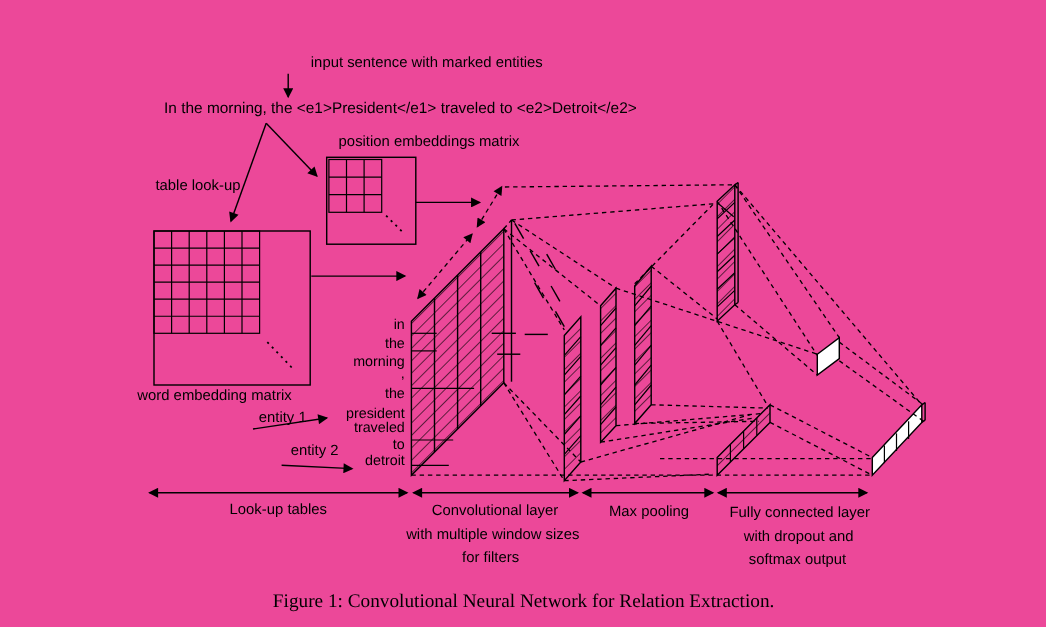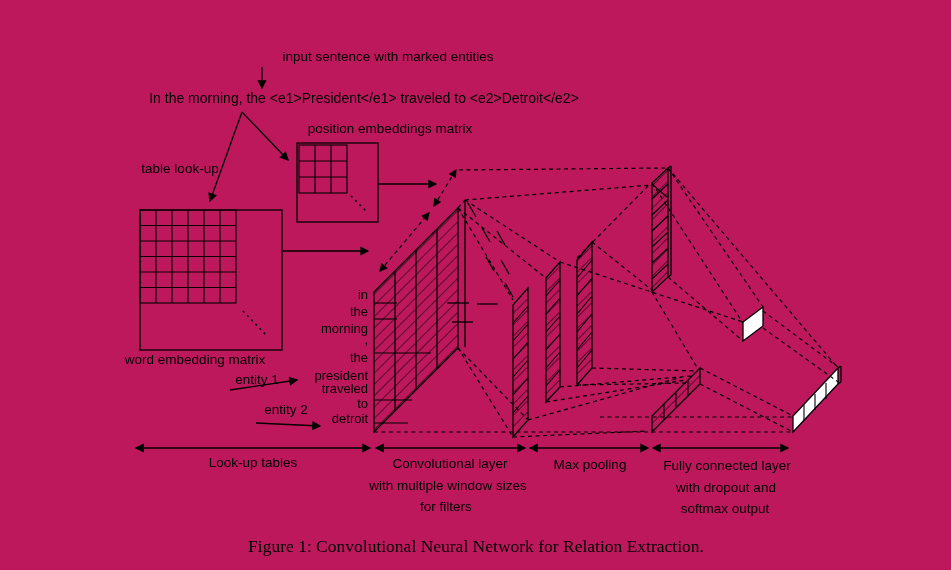--- a/index.html
+++ b/index.html
@@ -1,16 +1,16 @@
 <!DOCTYPE html>
 <html><head>
 <meta charset="utf-8">
 <style>
   html,body{margin:0;padding:0;background:#ffffff;}
-  .page{width:951px;height:570px;background:#be185d;position:relative;overflow:hidden;}
+  .page{width:951px;height:570px;background:#ec4899;position:relative;overflow:hidden;}
   svg{display:block;}
   text{font-family:"Liberation Sans", sans-serif;fill:#000;}
   .lbl{font-size:13.5px;}
   .word{font-size:13px;}
   .sent{font-size:14px;}
   .cap{font-family:"Liberation Serif", serif;font-size:17.5px;}
   .solid{stroke:#000;stroke-width:1.3;fill:none;}
   .thin{stroke:#000;stroke-width:1.1;fill:none;}
   .dash{stroke:#000;stroke-width:1.2;fill:none;stroke-dasharray:4 3.5;}
   .dot{stroke:#000;stroke-width:1.6;fill:none;stroke-dasharray:2 4;}

